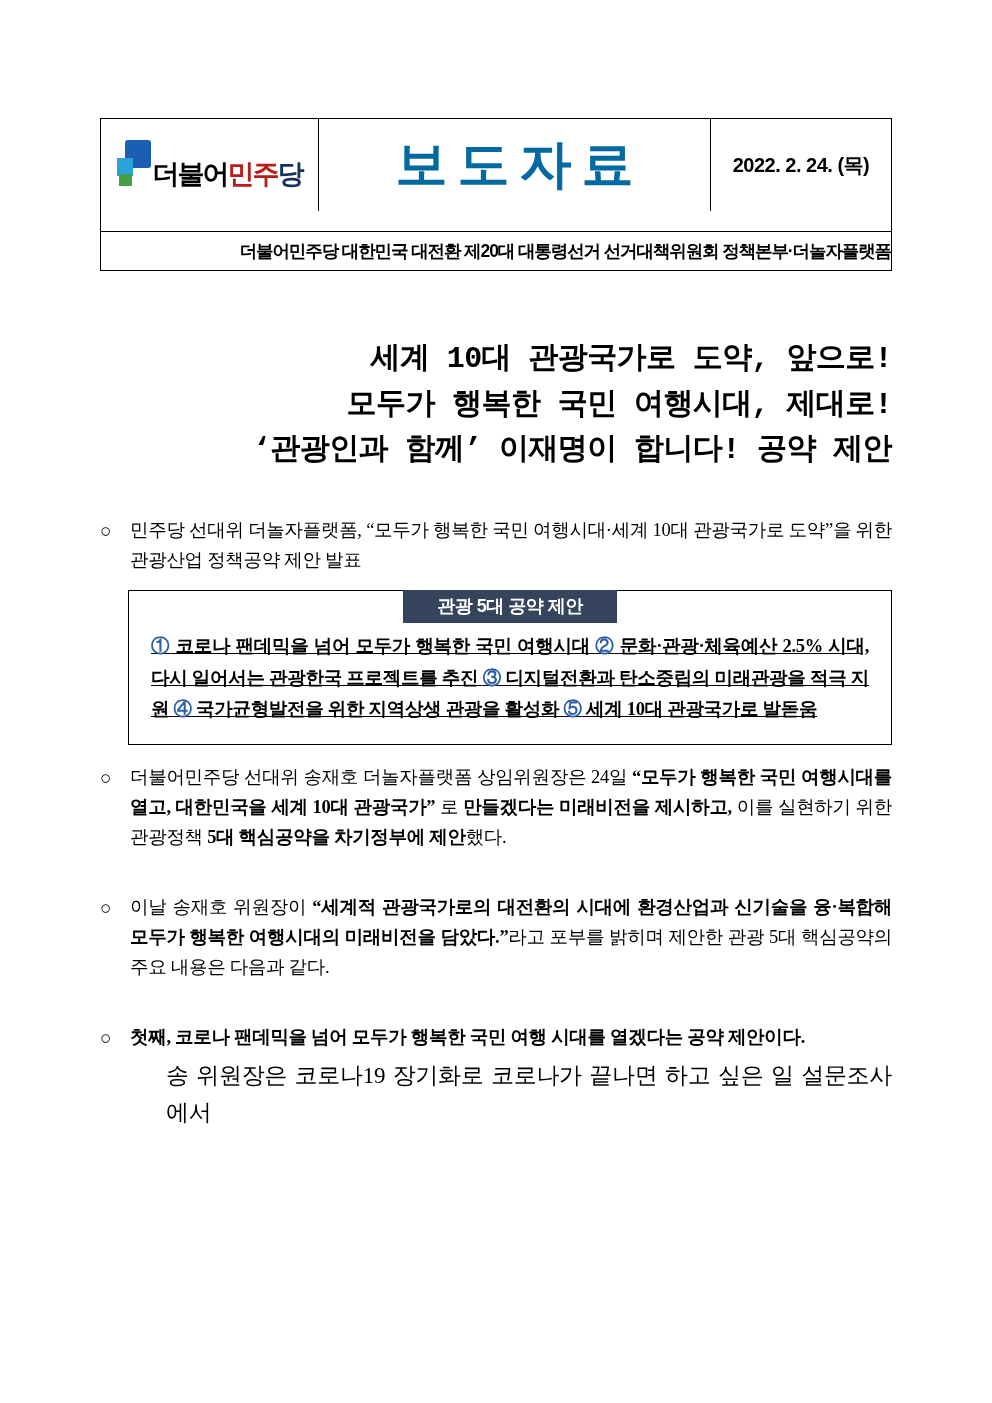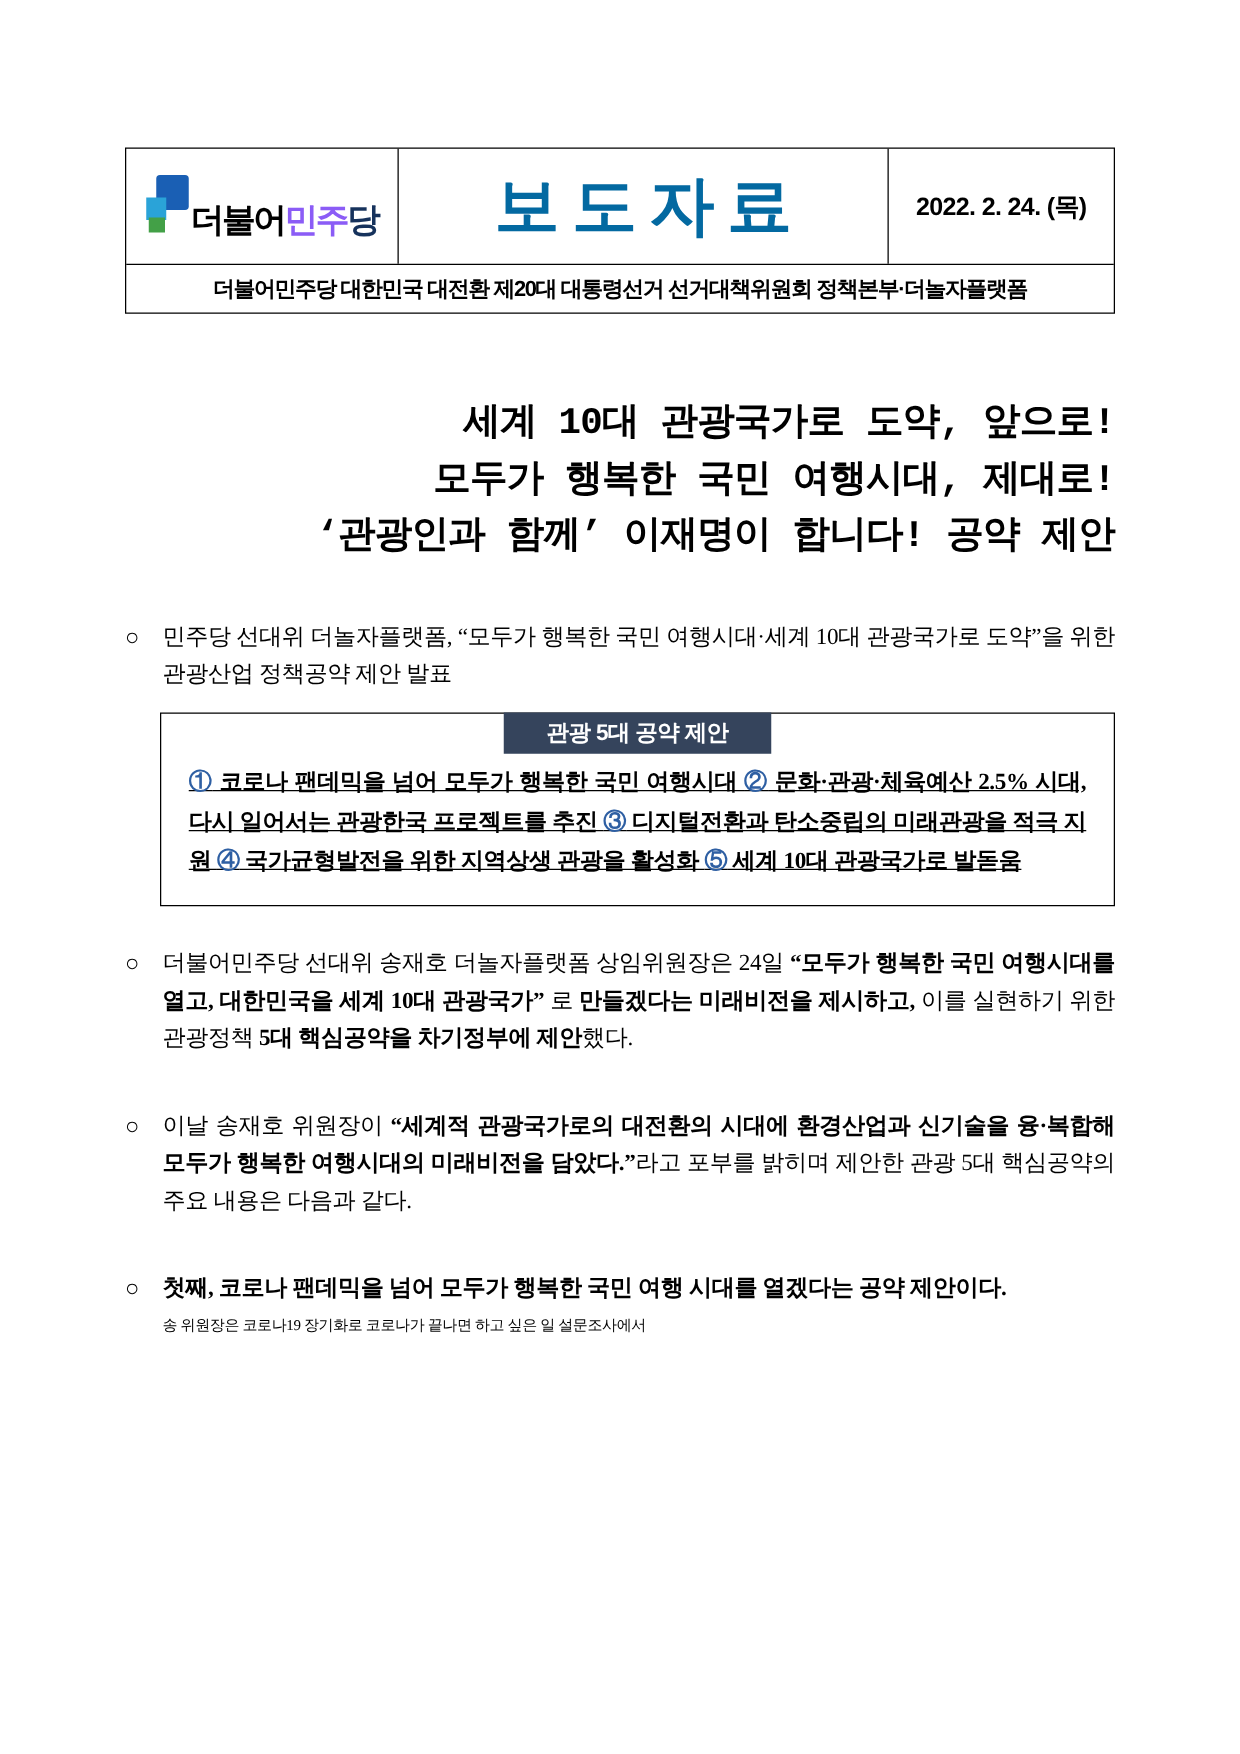--- a/index.html
+++ b/index.html
@@ -81,21 +81,21 @@
   }
   .logo-text {
     font-family: "Liberation Sans", sans-serif;
     font-weight: bold;
     font-size: 27px;
     letter-spacing: -2px;
     color: #10305a;
     line-height: 1;
   }
   .logo-text .g1 { color: #000000; }
-  .logo-text .g2 { color: #8b5cf6; }
+  .logo-text .g2 { color: #b91c1c; font-family: Liberation Mono, monospace; }
   .logo-text .g3 { color: #16325c; }
 
   .title-cell {
     flex: 1;
     border-right: 1.5px solid #000;
     box-sizing: border-box;
     display: flex;
     align-items: center;
     justify-content: center;
   }
@@ -118,21 +118,22 @@
     font-family: "Liberation Sans", sans-serif;
     font-weight: bold;
     font-size: 20px;
     letter-spacing: -0.5px;
   }
   .org-row {
     border-top: 1.5px solid #000;
     height: 38px;
     display: flex;
     align-items: center;
-    justify-content: center;
+    justify-content: flex-end;
+    margin-top: 20px;
   }
   .org-row .org-text {
     font-family: "Liberation Sans", sans-serif;
     font-weight: bold;
     font-size: 17.5px;
     letter-spacing: -1.1px;
   }
 
   
   .headline {
@@ -166,21 +167,21 @@
     flex: 1;
     font-size: 18.5px;
     line-height: 1.62;
     text-align: justify;
     letter-spacing: -0.3px;
   }
   .b { font-weight: bold; }
 
   
   .promise-box-wrap {
-    margin: 14px 0 32px 28px;
+    margin: 14px 0 18px 28px;
     width: 764px;
     position: relative;
   }
   .promise-head {
     position: absolute;
     left: 0;
     top: 0;
     width: 100%;
     display: flex;
     justify-content: center;
@@ -206,24 +207,25 @@
     line-height: 1.72;
     font-weight: bold;
     letter-spacing: -0.3px;
     text-align: justify;
   }
   .circnum { color: #2e5fa3; font-weight: bold; }
   .para-gap-lg { height: 34px; }
 
   .sub-para {
     margin-top: 4px;
-    font-size: 12px;
+    font-size: 23px;
     line-height: 1.62;
     letter-spacing: -0.3px;
     text-align: justify;
+    margin-left: 36px;
   }
 </style>
 </head>
 <body>
 
 <div class="page">
 
   <div class="header-table">
     <div class="header-row">
 

